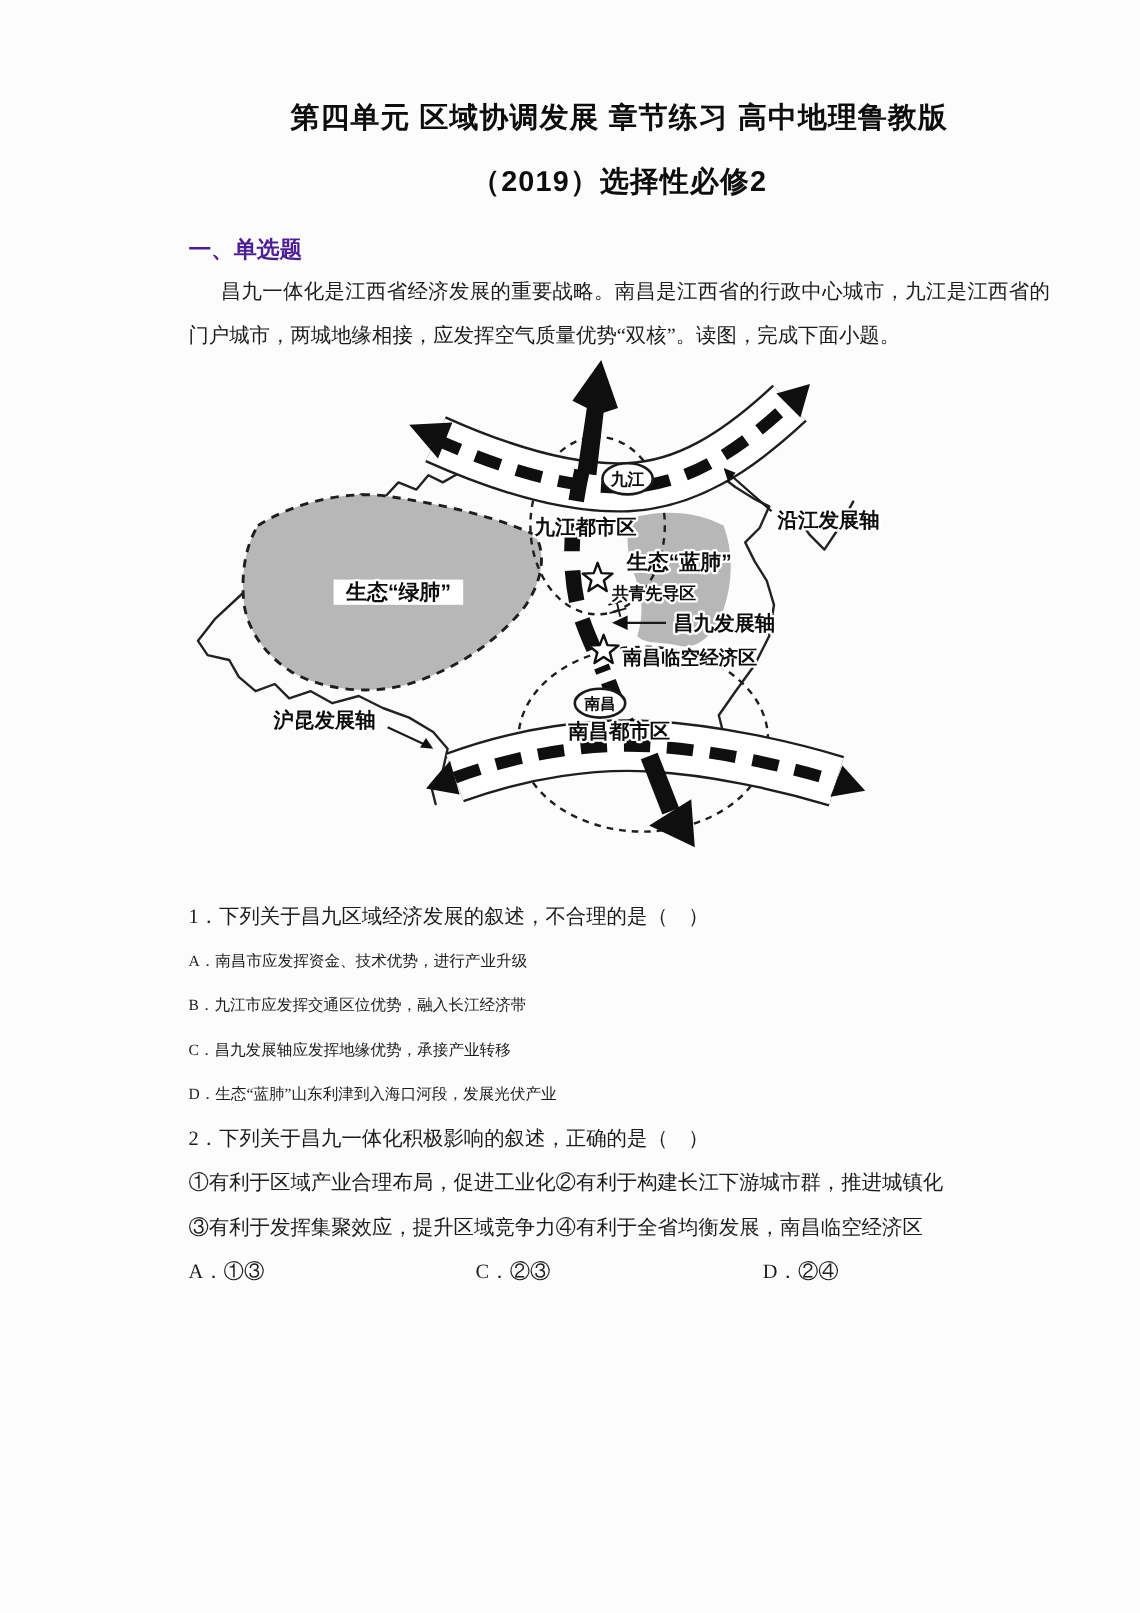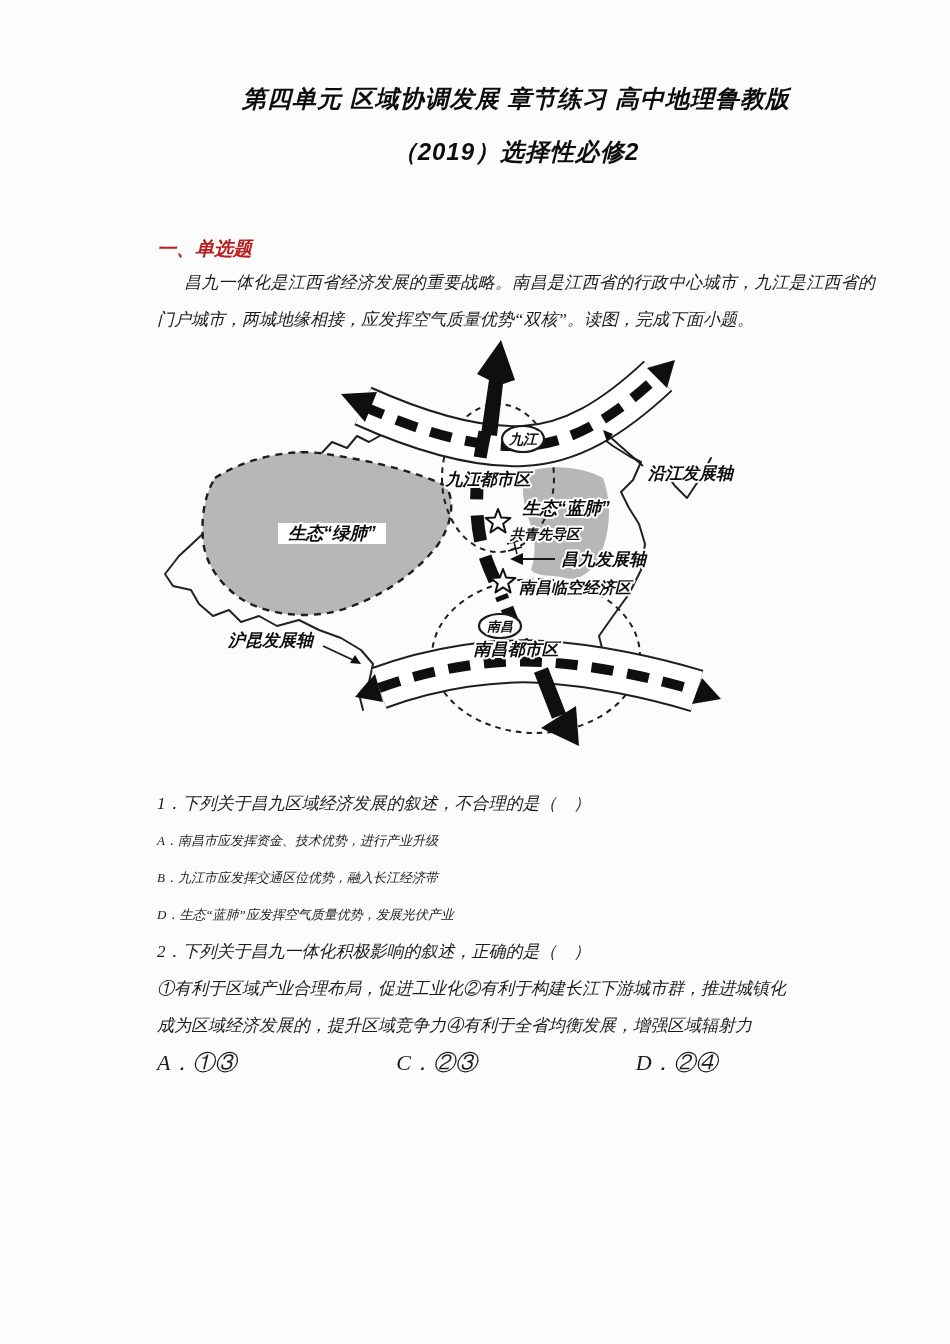--- a/index.html
+++ b/index.html
@@ -4,55 +4,55 @@
 <style>
   html,body{margin:0;padding:0;}
   body{
     width:950px;height:1344px;
     background:#fcfcfc;
     font-family:"Liberation Serif","DejaVu Serif",serif;
     color:#1c1c1c;
     overflow:hidden;
   }
   .page{width:950px;height:1344px;position:relative;}
-  .content{padding:0 75px 0 157px;font-style:italic;}
+  .content{padding:0 75px 0 157px;}
 
   .doc-title{
     margin-top:72px;
     text-align:center;
     font-family:"Liberation Sans","DejaVu Sans",sans-serif;
     font-weight:bold;
     font-size:24px;
     line-height:53px;
     color:#0d0d0d;
     letter-spacing:1px;
   }
   .section-heading{
-    margin-top:56px;
+    margin-top:16px;
     font-family:"Liberation Sans","DejaVu Sans",sans-serif;
     font-weight:bold;
     font-size:19px;
     line-height:30px;
-    color:#b91c1c;
+    color:#4c1d95;
   }
   .passage{
     font-size:17px;
     line-height:37px;
     text-align:justify;
     text-indent:27px;
   }
   .map-wrap{
     height:447px;
     margin-left:-6px;
   }
   .qblock{font-size:17px;line-height:37px;}
   .opt-line{font-size:13px;line-height:37px;}
   .opt-row{
     display:flex;
-    font-size:22px;
+    font-size:17px;
     line-height:37px;
     justify-content:flex-end;
   }
   .opt-row .opt-cell{flex:1 1 25%;}
   .passage2{margin-top:31px;}
 
   
   .mapline{fill:none;stroke:#222;stroke-width:2;stroke-linejoin:round;stroke-linecap:round;}
   .graydash{fill:#b7b7b7;stroke:#1e1e1e;stroke-width:2.4;stroke-dasharray:7 6;}
   .grayfill{fill:#b7b7b7;}
@@ -161,27 +161,28 @@
         <text class="maplabel" x="365" y="317" font-size="17" text-anchor="middle">南昌都市区</text>
         <text class="maplabel" x="77" y="308" font-size="17" text-anchor="start">沪昆发展轴</text>
         <text class="maplabel" x="497" y="141" font-size="17" text-anchor="start">沿江发展轴</text>
       </svg>
     </div>
 
     <div class="qblock">
       <div><span>1．</span><span>下列关于昌九区域经济发展的叙述，不合理的是（　）</span></div>
       <div class="opt-line"><span>A．</span><span>南昌市应发挥资金、技术优势，进行产业升级</span></div>
       <div class="opt-line"><span>B．</span><span>九江市应发挥交通区位优势，融入长江经济带</span></div>
-      <div class="opt-line"><span>D．</span><span>生态“蓝肺”应发挥空气质量优势，发展光伏产业</span></div>
+      <div class="opt-line"><span>C．</span><span>昌九发展轴应发挥地缘优势，承接产业转移</span></div>
+      <div class="opt-line"><span>D．</span><span>生态“蓝肺”山东利津到入海口河段，发展光伏产业</span></div>
     </div>
 
     <div class="qblock">
       <div><span>2．</span><span>下列关于昌九一体化积极影响的叙述，正确的是（　）</span></div>
       <div>①有利于区域产业合理布局，促进工业化②有利于构建长江下游城市群，推进城镇化</div>
-      <div>成为区域经济发展的，提升区域竞争力④有利于全省均衡发展，增强区域辐射力</div>
+      <div>③有利于发挥集聚效应，提升区域竞争力④有利于全省均衡发展，南昌临空经济区</div>
       <div class="opt-row">
         <span class="opt-cell"><span>A．</span><span>①③</span></span>
         <span class="opt-cell"><span>C．</span><span>②③</span></span>
         <span class="opt-cell"><span>D．</span><span>②④</span></span>
       </div>
     </div>
 
 
   </div>
 </div>

